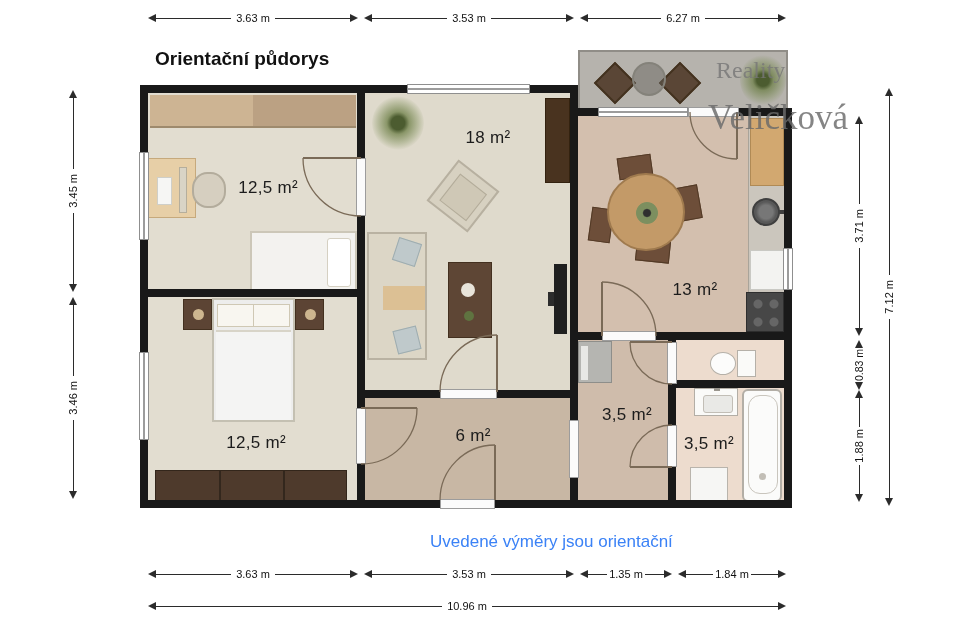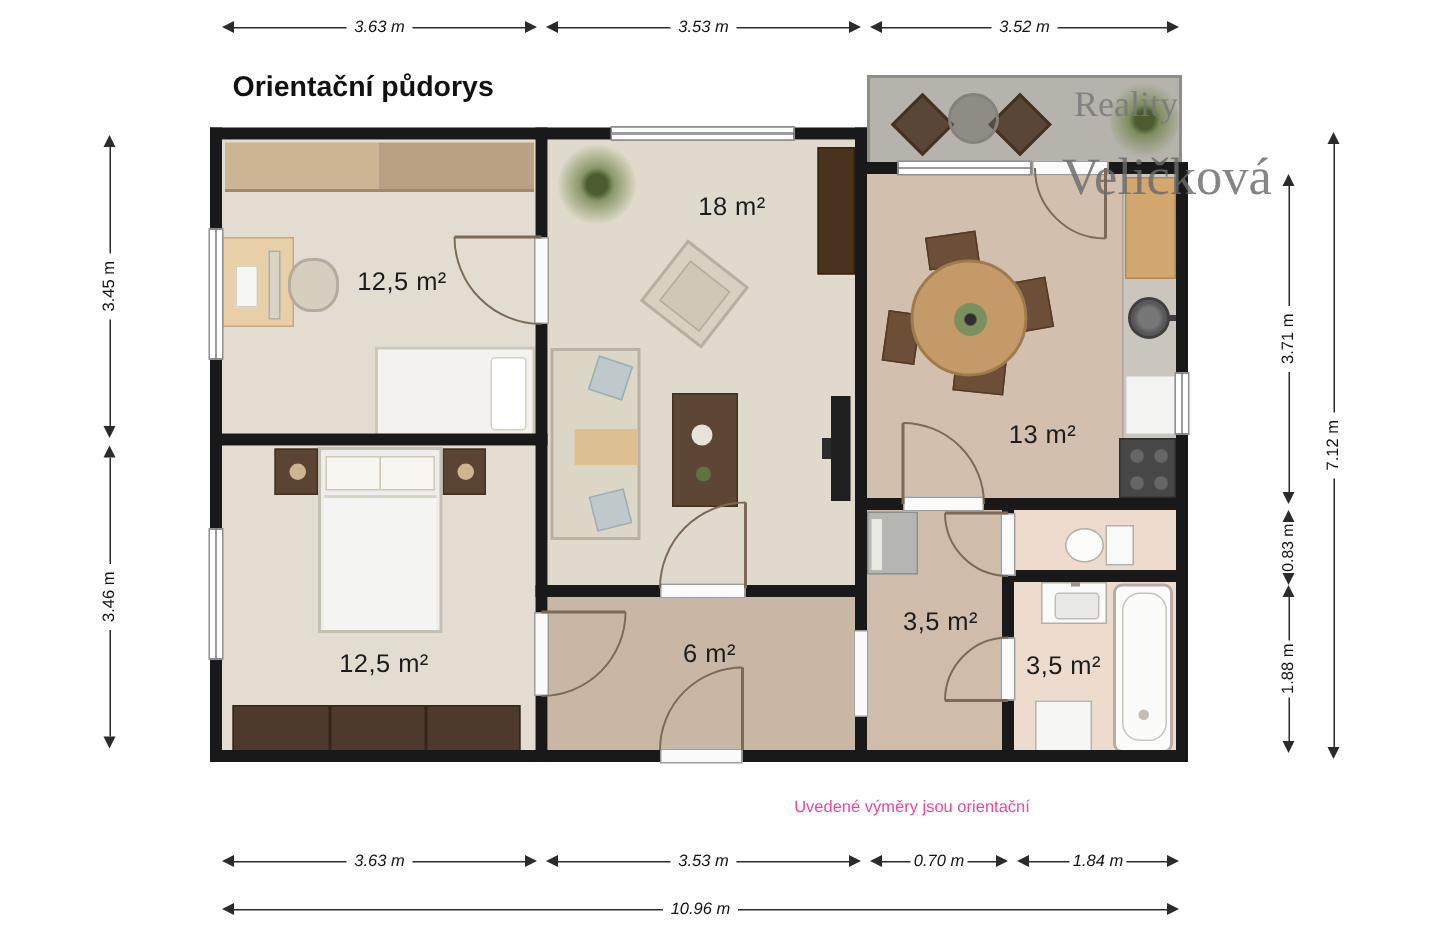--- a/index.html
+++ b/index.html
@@ -12,35 +12,35 @@
   .win{position:absolute;box-sizing:border-box;border:1px solid #8f8f8f;z-index:4;}
   .win.v{background:linear-gradient(to right,#fff 0 38%,#9c9c9c 38% 62%,#fff 62% 100%);}
   .win.h{background:linear-gradient(to bottom,#fff 0 38%,#9c9c9c 38% 62%,#fff 62% 100%);}
   .thr{position:absolute;background:#fbfbfb;border:1px solid #9c9c9c;box-sizing:border-box;z-index:4;}
   .arcs{position:absolute;left:0;top:0;z-index:5;pointer-events:none;}
 
   .room-label{position:absolute;transform:translate(-50%,-50%);font-size:17px;
               color:#1c1c1c;white-space:nowrap;z-index:6;letter-spacing:.3px;}
 
   .title{position:absolute;font-size:19px;font-weight:bold;color:#111;z-index:6;white-space:nowrap;}
-  .disclaimer{position:absolute;font-size:11px;color:#ec4899;z-index:6;text-align:center;white-space:nowrap;}
+  .disclaimer{position:absolute;font-size:17px;color:#3b82f6;z-index:6;text-align:left;white-space:nowrap;}
   .watermark{position:absolute;z-index:8;opacity:.82;color:#787878;
              font-family:Liberation Serif, serif;line-height:1;text-align:left;pointer-events:none;}
   .watermark .wm1{font-size:24px;display:block;margin-left:8px;}
   .watermark .wm2{font-size:35px;display:block;margin-top:18px;color:#6b6b6b;}
 
   
   .dim{position:absolute;display:flex;z-index:6;color:#111;}
   .dim .ln{border:0;background:none;}
   .dim-h{align-items:center;height:14px;}
   .dim-h .ln{flex:1;height:0;border-top:1px solid #2b2b2b;}
   .dim-v{flex-direction:column;align-items:center;width:14px;}
   .dim-v .ln{flex:1;width:0;border-left:1px solid #2b2b2b;}
   .dim .lab{font-size:11px;white-space:nowrap;}
-  .dim-h .lab{padding:0 5px;font-style:italic;}
+  .dim-h .lab{padding:0 5px;}
   .dim-v .lab{writing-mode:vertical-rl;transform:rotate(180deg);padding:5px 0;}
   .a{width:0;height:0;flex:none;}
   .a.l{border:4px solid transparent;border-right:8px solid #2b2b2b;border-left:none;}
   .a.r{border:4px solid transparent;border-left:8px solid #2b2b2b;border-right:none;}
   .a.u{border:4px solid transparent;border-bottom:8px solid #2b2b2b;border-top:none;}
   .a.d{border:4px solid transparent;border-top:8px solid #2b2b2b;border-bottom:none;}
 
   .plant{position:absolute;border-radius:50%;z-index:2;
          background:radial-gradient(circle at 50% 50%, #4c5c30 0 18%, rgba(110,128,72,.75) 30%, rgba(122,140,84,.35) 55%, transparent 72%);}
 </style>
@@ -216,21 +216,21 @@
   <div class="dim dim-h" style="left:364px;top:11px;width:210px;">
     <span class="a l"></span>
       <span class="ln"></span>
     <span class="lab">3.53 m</span>
     <span class="ln"></span>
       <span class="a r"></span>
   </div>
   <div class="dim dim-h" style="left:580px;top:11px;width:206px;">
     <span class="a l"></span>
       <span class="ln"></span>
-    <span class="lab">3.52 m</span>
+    <span class="lab">6.27 m</span>
     <span class="ln"></span>
       <span class="a r"></span>
   </div>
 
   <div class="dim dim-v" style="left:66px;top:90px;height:202px;">
     <span class="a u"></span>
       <span class="ln"></span>
     <span class="lab">3.45 m</span>
     <span class="ln"></span>
       <span class="a d"></span>
@@ -280,21 +280,21 @@
   <div class="dim dim-h" style="left:364px;top:567px;width:210px;">
     <span class="a l"></span>
       <span class="ln"></span>
     <span class="lab">3.53 m</span>
     <span class="ln"></span>
       <span class="a r"></span>
   </div>
   <div class="dim dim-h" style="left:580px;top:567px;width:92px;">
     <span class="a l"></span>
       <span class="ln"></span>
-    <span class="lab" style="padding:0 2px;">0.70 m</span>
+    <span class="lab" style="padding:0 2px;">1.35 m</span>
     <span class="ln"></span>
       <span class="a r"></span>
   </div>
   <div class="dim dim-h" style="left:678px;top:567px;width:108px;">
     <span class="a l"></span>
       <span class="ln"></span>
     <span class="lab" style="padding:0 2px;text-align:center;">1.84 m</span>
     <span class="ln"></span>
       <span class="a r"></span>
   </div>

